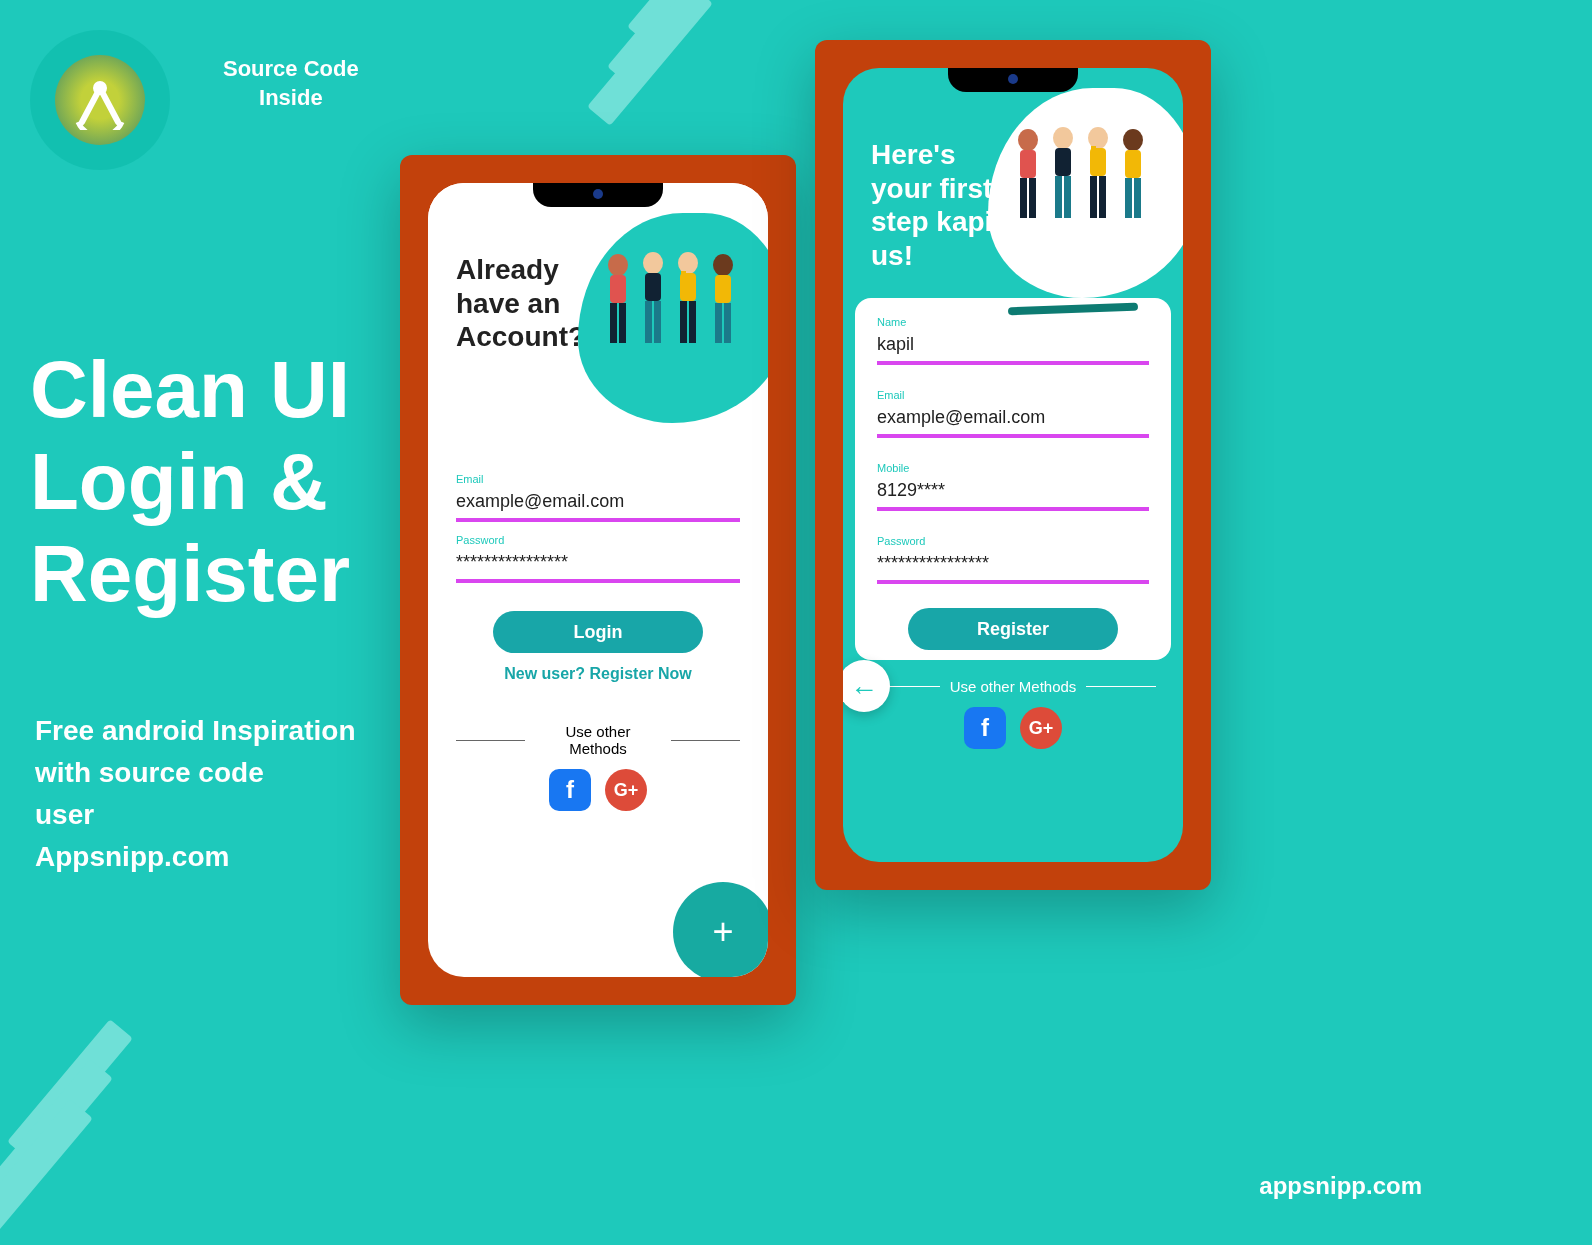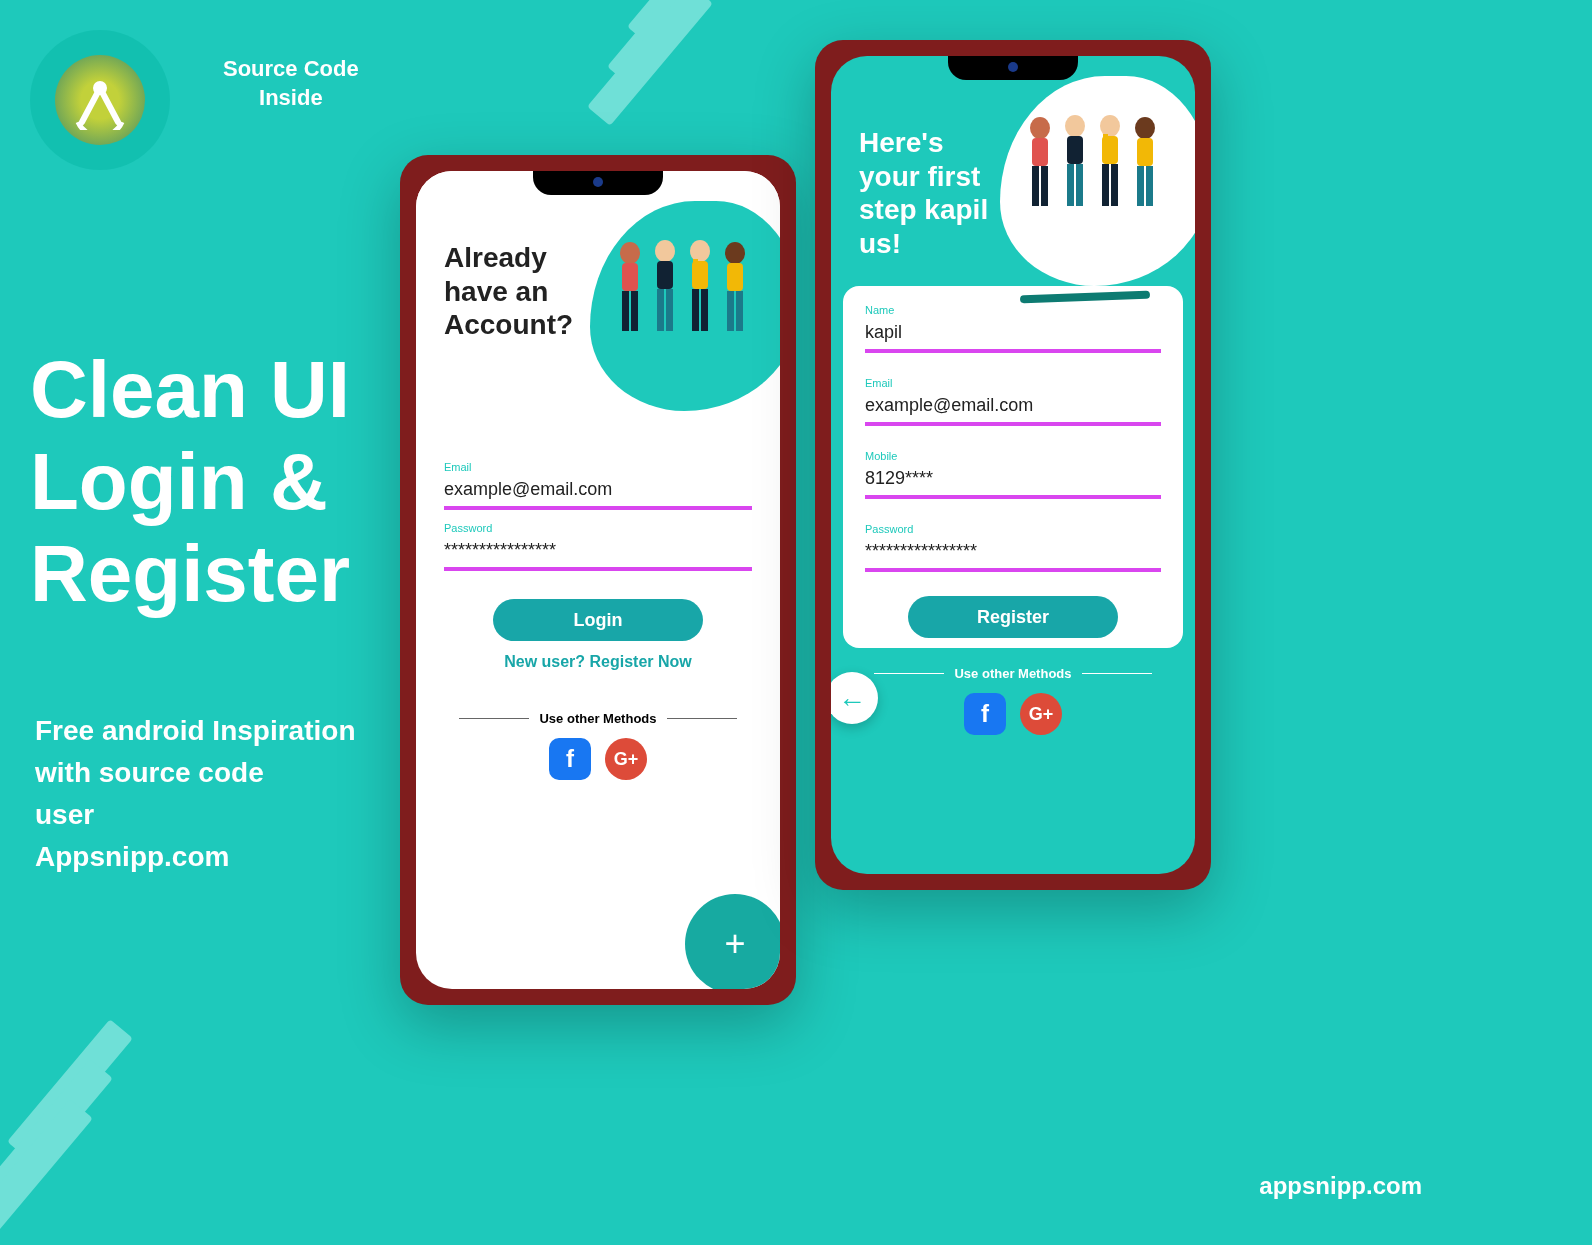--- a/index.html
+++ b/index.html
@@ -108,23 +108,23 @@
   bottom: 45px;
   right: 170px;
   color: white;
   font-weight: bold;
   font-size: 24px;
 }
 
 
 .phone {
   position: absolute;
-  background: #7f1d1d;
-  border-radius: 28px;
-  padding: 16px;
+  background: #c2410c;
+  border-radius: 12px;
+  padding: 28px;
   box-shadow: 0 20px 60px rgba(0,0,0,0.25);
 }
 .phone.login-phone {
   top: 155px;
   left: 400px;
   width: 396px;
   height: 850px;
 }
 .phone.register-phone {
   top: 40px;
@@ -269,22 +269,22 @@
 }
 .other-methods.on-teal {
   margin-top: 18px;
   color: #fff;
 }
 .om-row {
   display: flex;
   align-items: center;
   justify-content: center;
   gap: 10px;
-  font-size: 13px;
-  font-weight: bold;
+  font-size: 15px;
+  font-weight: normal;
 }
 .om-row .line {
   width: 70px; height: 1px; background:#666;
 }
 .other-methods.on-teal .line { background:#fff;}
 .other-methods .icons {
   display:flex;
   gap:14px;
   justify-content:center;
   margin-top:12px;

